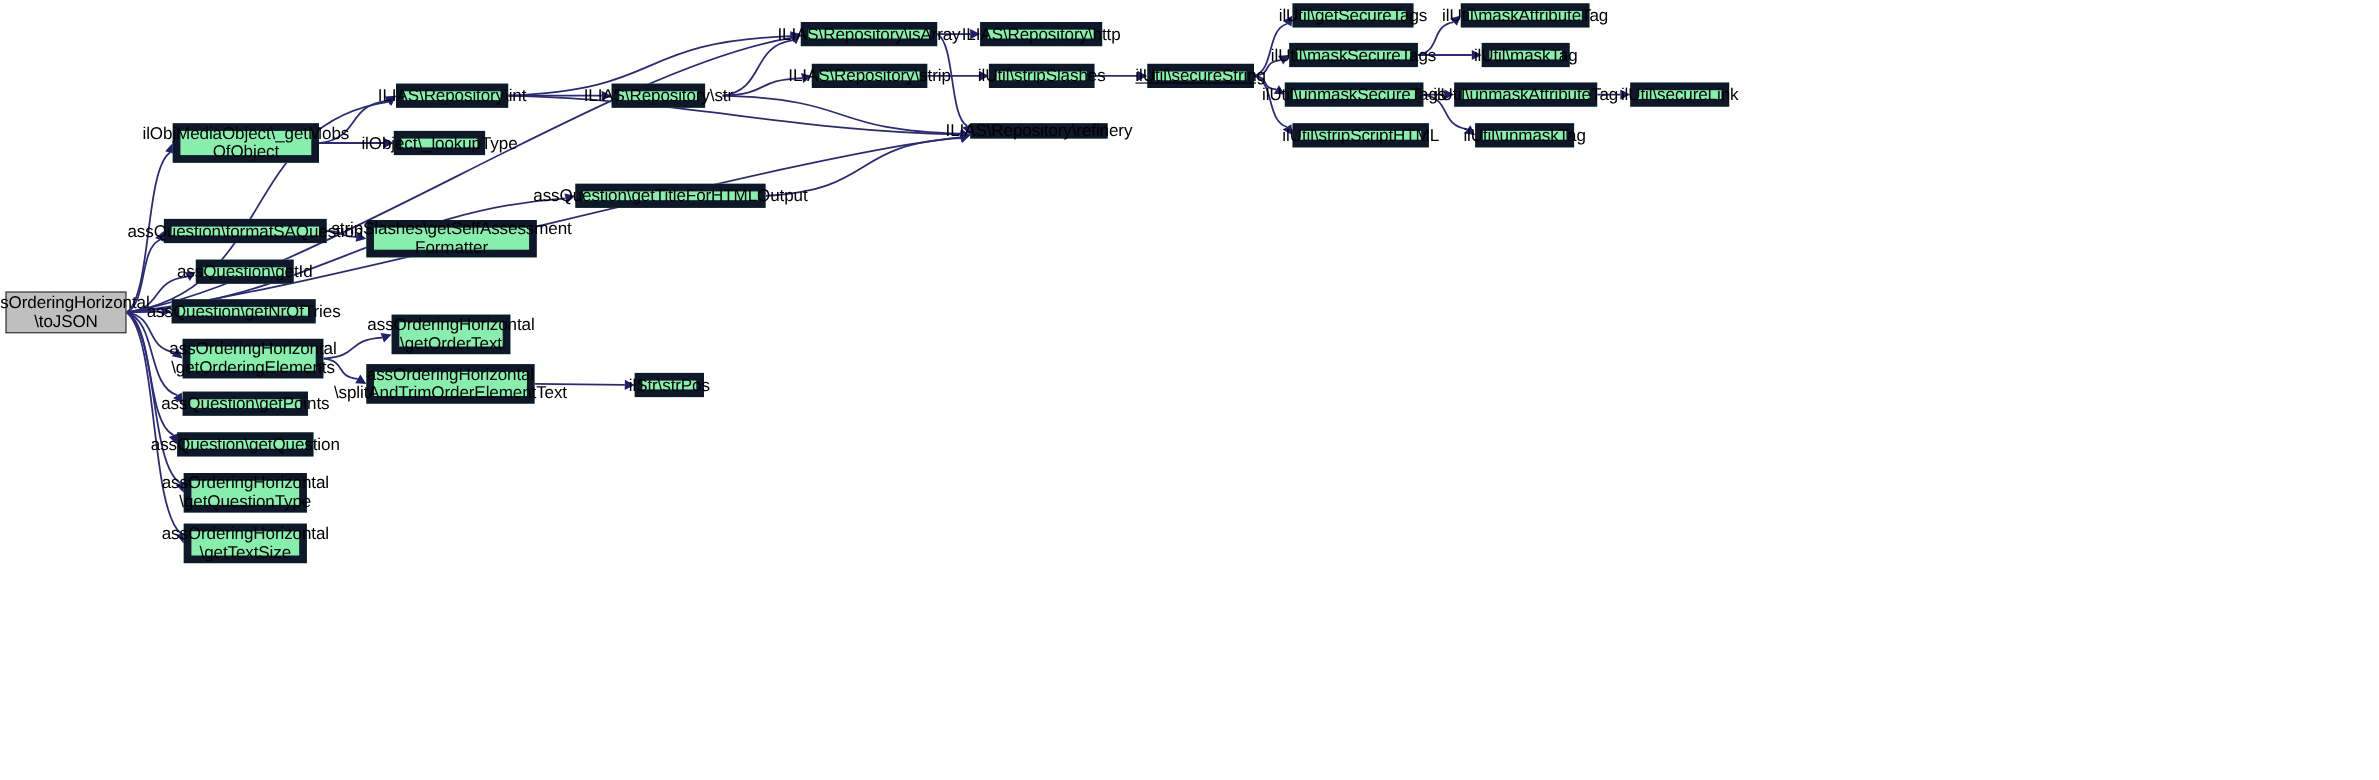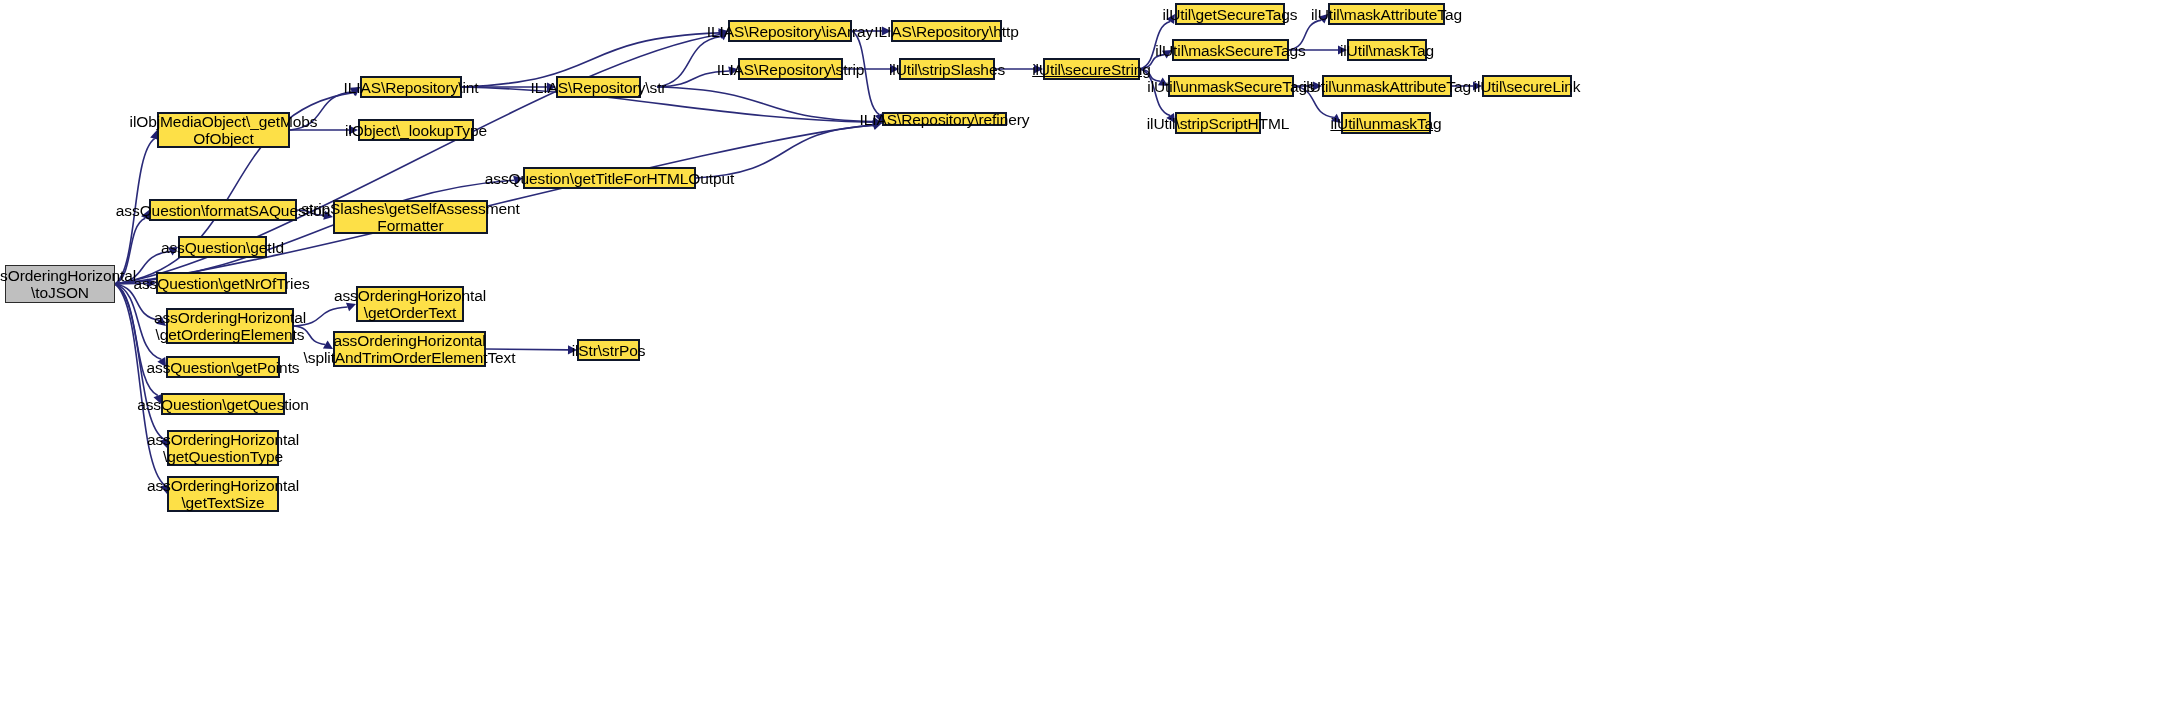--- a/index.html
+++ b/index.html
@@ -14,22 +14,22 @@
   }
   svg#edges{
     position:absolute;
     left:0;top:0;
     width:2163px;height:709px;
     pointer-events:none;
   }
   .node{
     position:absolute;
     box-sizing:border-box;
-    border:2px solid #0f172a;
-    background:#fde047;
+    border:7px solid #0f172a;
+    background:#86efac;
     color:#000000;
     display:flex;
     align-items:center;
     justify-content:center;
     text-align:center;
     font-size:15.5px;
     line-height:17px;
     letter-spacing:-0.1px;
     white-space:pre-line;
     padding:0 4px;
@@ -127,37 +127,37 @@
       <path d="M 294 326 C 315.45 328.3, 303.7977068695458 342.1281348205013, 325.24770686954577 344.4281348205013" class="edge"></path>
       <polygon points="333,349 322.91097577780204,348.39041797606683 327.5844379612895,340.4658516649358" class="arrowhead"></polygon>
       <path d="M 486 349 L 568.0005433634201 349.9011048721255" class="edge"></path>
       <polygon points="577,350 567.9499969647287,354.5008271530441 568.0510897621115,345.30138259120685" class="arrowhead"></polygon>
     </svg>
   <div id="nodes">
       <div class="node root" style="left: 5px; top: 265px; width: 110px; height: 38px;">assOrderingHorizontal
 \toJSON</div>
       <div class="node" style="left: 157px; top: 112px; width: 133px; height: 36px;">ilObjMediaObject\_getMobs
 OfObject</div>
-      <div class="node" style="left: 358px; top: 119px; width: 116px; height: 22px;">ilObject\_lookupType</div>
+      <div class="node" style="left: 358px; top: 119px; width: 83px; height: 22px;">ilObject\_lookupType</div>
       <div class="node" style="left: 360px; top: 76px; width: 102px; height: 22px;">ILIAS\Repository\int</div>
       <div class="node" style="left: 556px; top: 76px; width: 85px; height: 22px;">ILIAS\Repository\str</div>
       <div class="node" style="left: 728px; top: 20px; width: 124px; height: 22px;">ILIAS\Repository\isArray</div>
       <div class="node" style="left: 891px; top: 20px; width: 111px; height: 22px;">ILIAS\Repository\http</div>
       <div class="node" style="left: 738px; top: 58px; width: 105px; height: 22px;">ILIAS\Repository\strip</div>
       <div class="node" style="left: 899px; top: 58px; width: 96px; height: 22px;">ilUtil\stripSlashes</div>
       <div class="node" style="left: 882px; top: 112px; width: 125px; height: 14px;">ILIAS\Repository\refinery</div>
       <div class="node" style="left: 1043px; top: 58px; width: 97px; height: 22px; text-decoration: underline;">ilUtil\secureString</div>
       <div class="node" style="left: 1175px; top: 3px; width: 110px; height: 22px;">ilUtil\getSecureTags</div>
       <div class="node" style="left: 1172px; top: 39px; width: 117px; height: 22px;">ilUtil\maskSecureTags</div>
       <div class="node" style="left: 1168px; top: 75px; width: 126px; height: 22px;">ilUtil\unmaskSecureTags</div>
-      <div class="node" style="left: 1175px; top: 112px; width: 86px; height: 22px;">ilUtil\stripScriptHTML</div>
+      <div class="node" style="left: 1175px; top: 112px; width: 124px; height: 22px;">ilUtil\stripScriptHTML</div>
       <div class="node" style="left: 1328px; top: 3px; width: 117px; height: 22px;">ilUtil\maskAttributeTag</div>
       <div class="node" style="left: 1347px; top: 39px; width: 80px; height: 22px;">ilUtil\maskTag</div>
       <div class="node" style="left: 1322px; top: 75px; width: 130px; height: 22px;">ilUtil\unmaskAttributeTag</div>
-      <div class="node" style="left: 1341px; top: 112px; width: 90px; height: 22px; text-decoration: underline;">ilUtil\unmaskTag</div>
+      <div class="node" style="left: 1341px; top: 112px; width: 90px; height: 22px;">ilUtil\unmaskTag</div>
       <div class="node" style="left: 1482px; top: 75px; width: 90px; height: 22px;">ilUtil\secureLink</div>
       <div class="node" style="left: 523px; top: 167px; width: 173px; height: 22px;">assQuestion\getTitleForHTMLOutput</div>
       <div class="node" style="left: 149px; top: 199px; width: 148px; height: 22px;">assQuestion\formatSAQuestion</div>
       <div class="node" style="left: 333px; top: 200px; width: 155px; height: 34px;">stripSlashes\getSelfAssessment
 Formatter</div>
       <div class="node" style="left: 178px; top: 236px; width: 89px; height: 22px;">assQuestion\getId</div>
       <div class="node" style="left: 156px; top: 272px; width: 131px; height: 22px;">assQuestion\getNrOfTries</div>
       <div class="node" style="left: 166px; top: 308px; width: 128px; height: 36px;">assOrderingHorizontal
 \getOrderingElements</div>
       <div class="node" style="left: 356px; top: 286px; width: 108px; height: 36px;">assOrderingHorizontal

